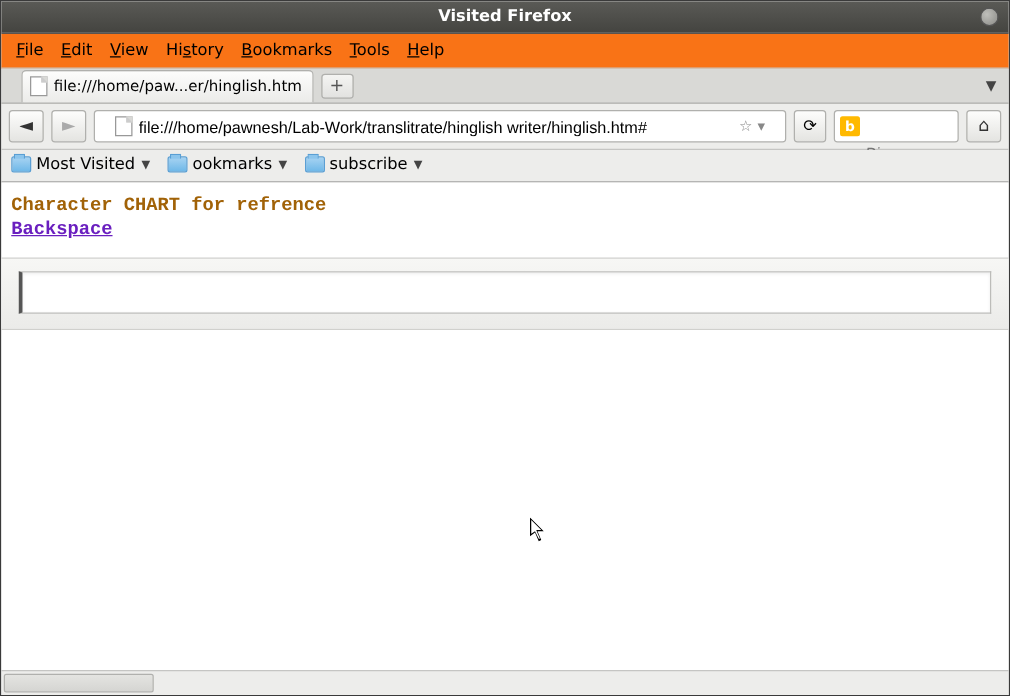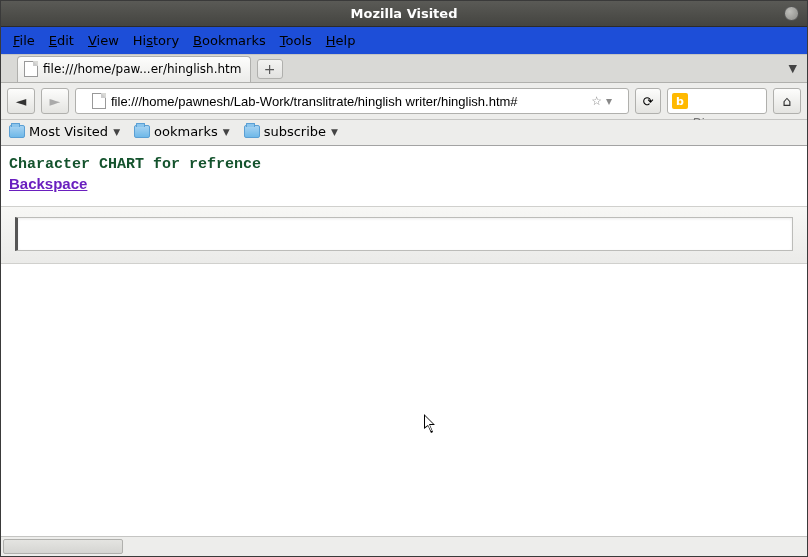--- a/index.html
+++ b/index.html
@@ -31,21 +31,21 @@
     right: 8px;
     top: 5px;
     width: 15px;
     height: 15px;
     border-radius: 50%;
     background: radial-gradient(circle at 35% 35%, #bfbfbb, #8a8a86);
     border: 1px solid #555;
   }
   
   .menubar {
-    background: #1d4ed8;
+    background: #f97316;
     display: flex;
     gap: 2px;
     padding: 4px 6px;
     border-bottom: 1px solid #c5c5c3;
   }
   .menu-item {
     padding: 2px 6px;
     cursor: default;
   }
   .menu-item span.ul { text-decoration: underline; }
@@ -225,25 +225,25 @@
   .content {
     flex: 1;
     background: #fff;
     padding: 10px 8px 0 8px;
     overflow: hidden;
     position: relative;
   }
   .chart-link {
     font-family: "Courier New", monospace;
     font-weight: bold;
-    color: #14532d;
+    color: #a16207;
     font-size: 15px;
   }
   .backspace-link {
-    font-family: Liberation Sans, sans-serif;
+    font-family: Liberation Mono, monospace;
     font-weight: bold;
     color: #6a1fbf;
     text-decoration: underline;
     font-size: 15px;
     display: inline-block;
     margin-top: 2px;
   }
   .hindi-box {
     margin: 14px -8px 0 -8px;
     background: linear-gradient(to bottom, #f7f7f5, #ebebe9);
@@ -285,21 +285,21 @@
     background: linear-gradient(to bottom,#e4e4e1,#d5d5d2);
     border:1px solid #b0b0ad;
     margin:2px;
     border-radius:2px;
   }
 </style>
 </head>
 <body>
 
 <div class="titlebar">
-  <span>Mozilla Visited</span>
+  <span>Visited Firefox</span>
   <div class="window-ctrl"></div>
 </div>
 
 <div class="menubar">
   <div class="menu-item"><span class="ul">F</span>ile</div>
   <div class="menu-item"><span class="ul">E</span>dit</div>
   <div class="menu-item"><span class="ul">V</span>iew</div>
   <div class="menu-item">Hi<span class="ul">s</span>tory</div>
   <div class="menu-item"><span class="ul">B</span>ookmarks</div>
   <div class="menu-item"><span class="ul">T</span>ools</div>

